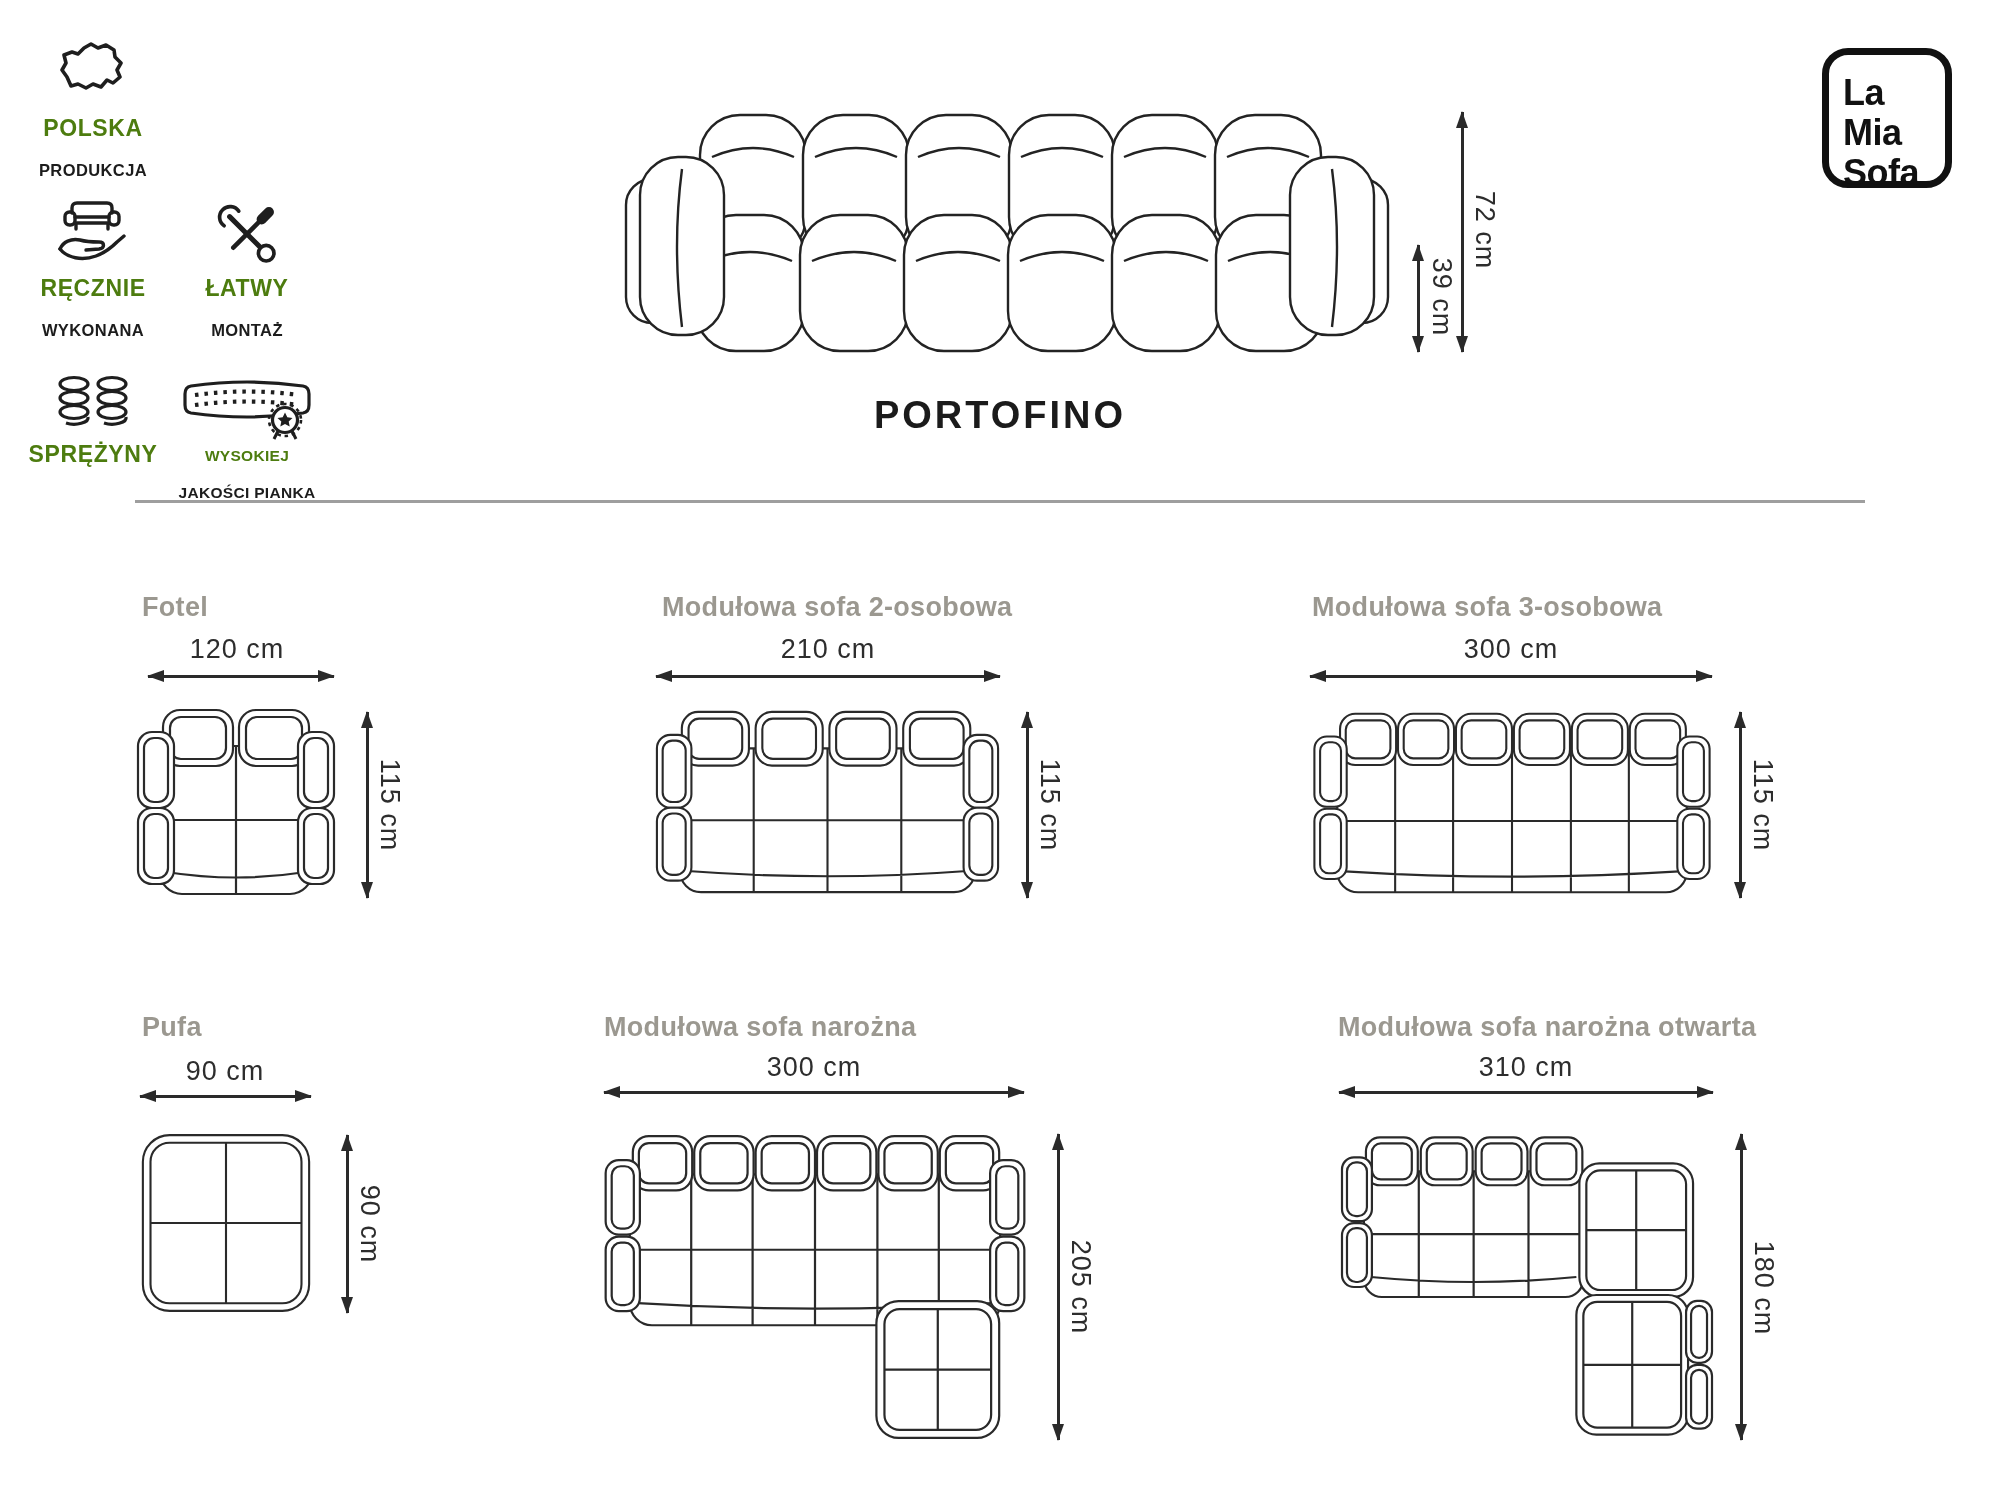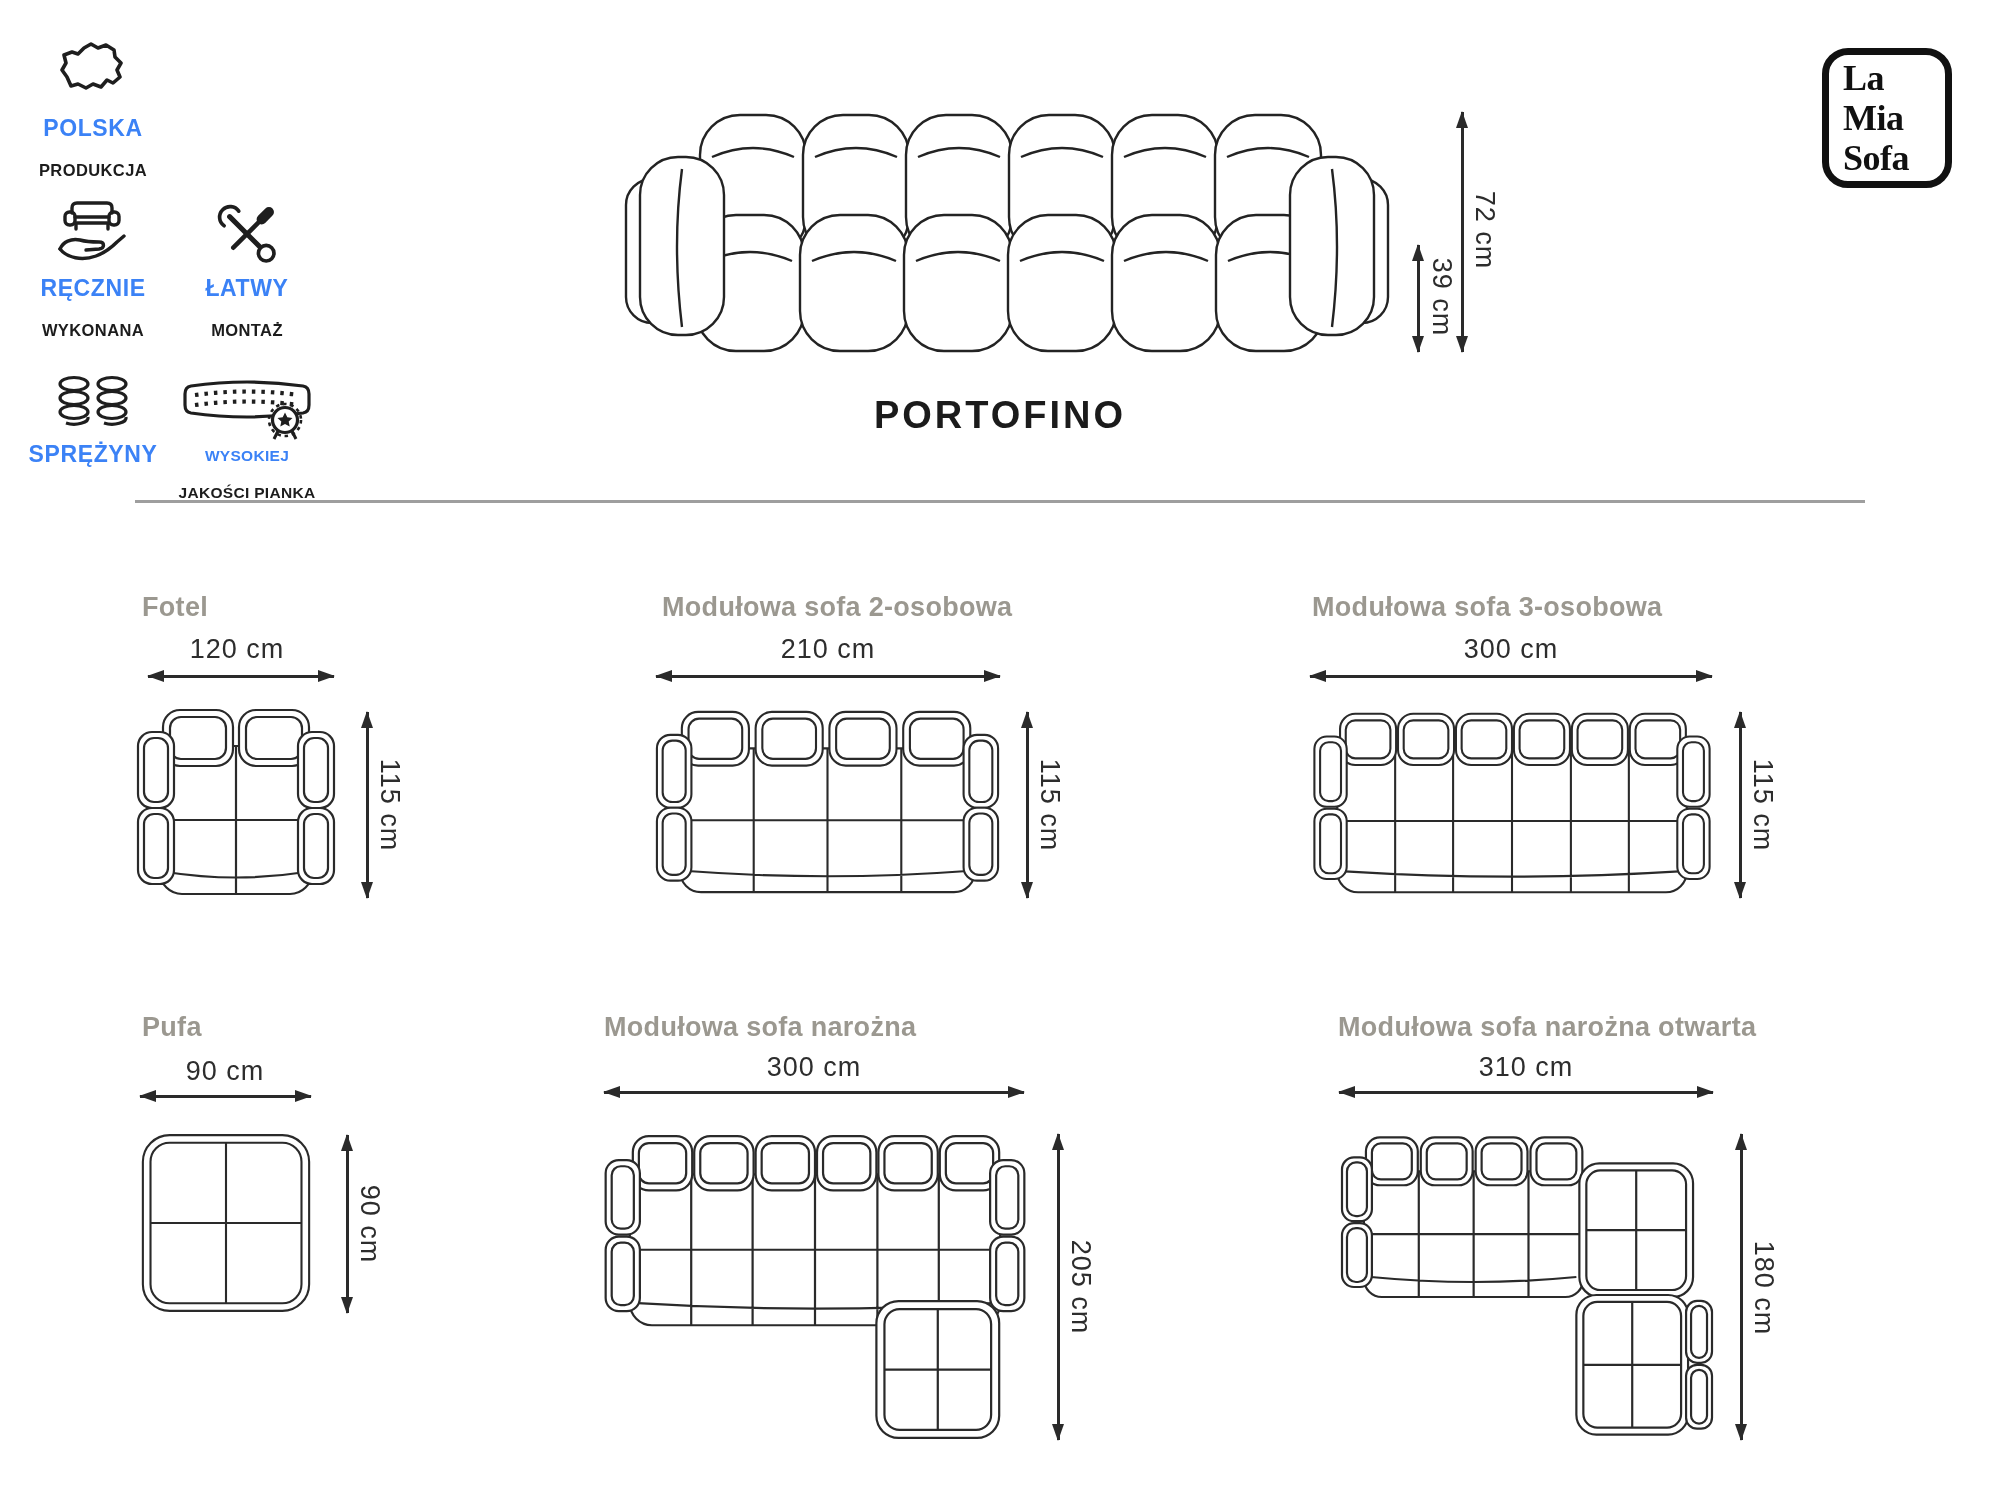--- a/index.html
+++ b/index.html
@@ -2,28 +2,28 @@
 <html><head>
 <meta charset="utf-8">
 <style>
   html,body{margin:0;padding:0;background:#fff;}
   body{font-family:"Liberation Sans","DejaVu Sans",sans-serif;color:#1c1c1c;}
   .canvas{position:relative;width:2000px;height:1500px;background:#ffffff;overflow:hidden;}
   .abs{position:absolute;}
 
   
   .feature{position:absolute;width:180px;display:flex;flex-direction:column;align-items:center;text-align:center;}
-  .f-title{font-size:23px;font-weight:800;letter-spacing:.6px;margin-top:9px;color:#3b82f6;white-space:nowrap;}
+  .f-title{font-size:23px;font-weight:800;letter-spacing:.6px;margin-top:9px;color:#4d7c0f;white-space:nowrap;}
   .f-sub{font-size:16.5px;font-weight:600;letter-spacing:.4px;margin-top:19px;color:#1c1c1c;white-space:nowrap;}
   .feature.small .f-title{font-size:15.5px;letter-spacing:.3px;margin-top:7px;}
   .feature.small .f-sub{font-size:15.5px;font-weight:800;letter-spacing:.3px;}
 
   
   .logo{position:absolute;left:1822px;top:48px;width:130px;height:140px;border:7px solid #111;border-radius:26px;box-sizing:border-box;background:#fff;}
-  .logo-inner{padding:4px 0 0 14px;font-weight:800;font-size:36px;line-height:1.11;letter-spacing:-.5px;color:#111;font-family:Liberation Serif, serif;}
+  .logo-inner{padding:18px 0 0 14px;font-weight:800;font-size:36px;line-height:1.11;letter-spacing:-.5px;color:#111;}
 
   
   .product-title{position:absolute;left:700px;top:394px;width:600px;text-align:center;font-size:38px;font-weight:700;letter-spacing:3px;color:#1b1b1b;}
 
   .divider{position:absolute;left:135px;top:500px;width:1730px;height:3px;background:#9e9e9e;}
 
   
   .v-name{position:absolute;font-size:27px;font-weight:600;color:#9b9890;letter-spacing:.3px;white-space:nowrap;}
 
   

